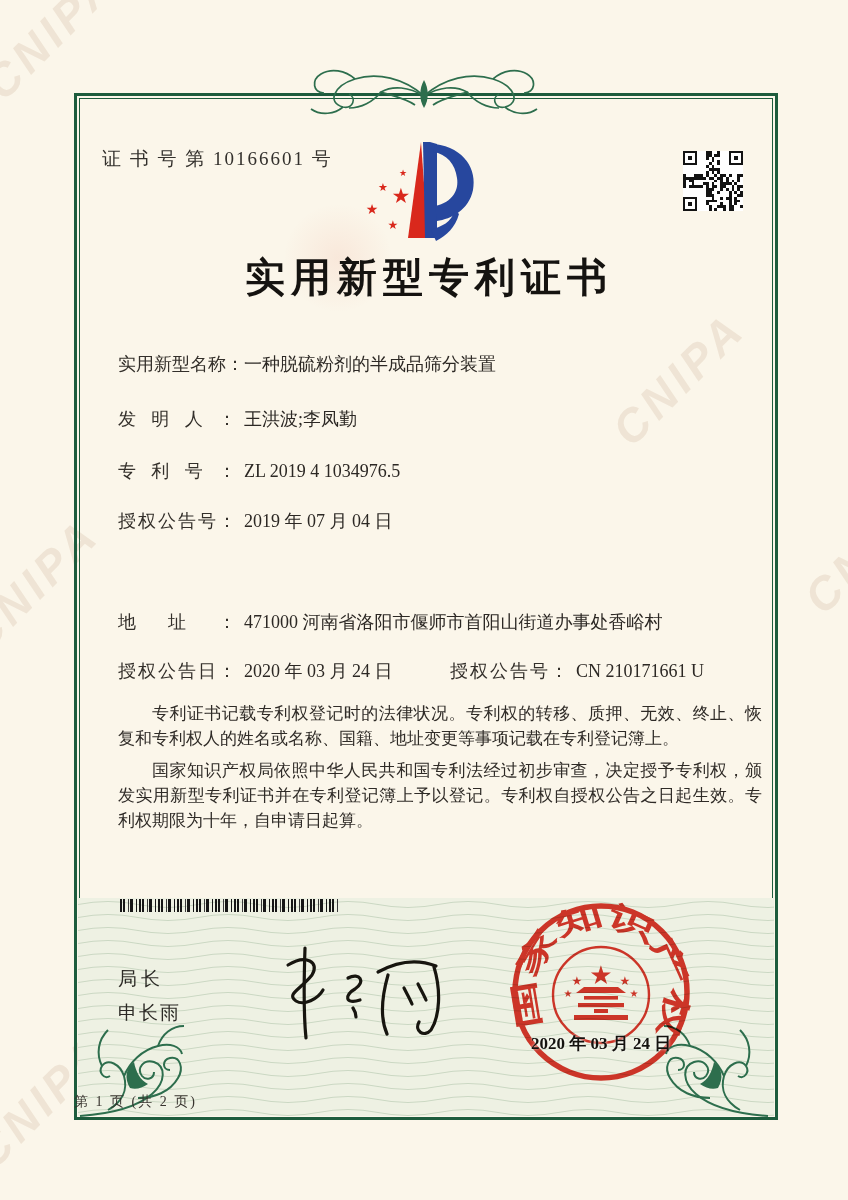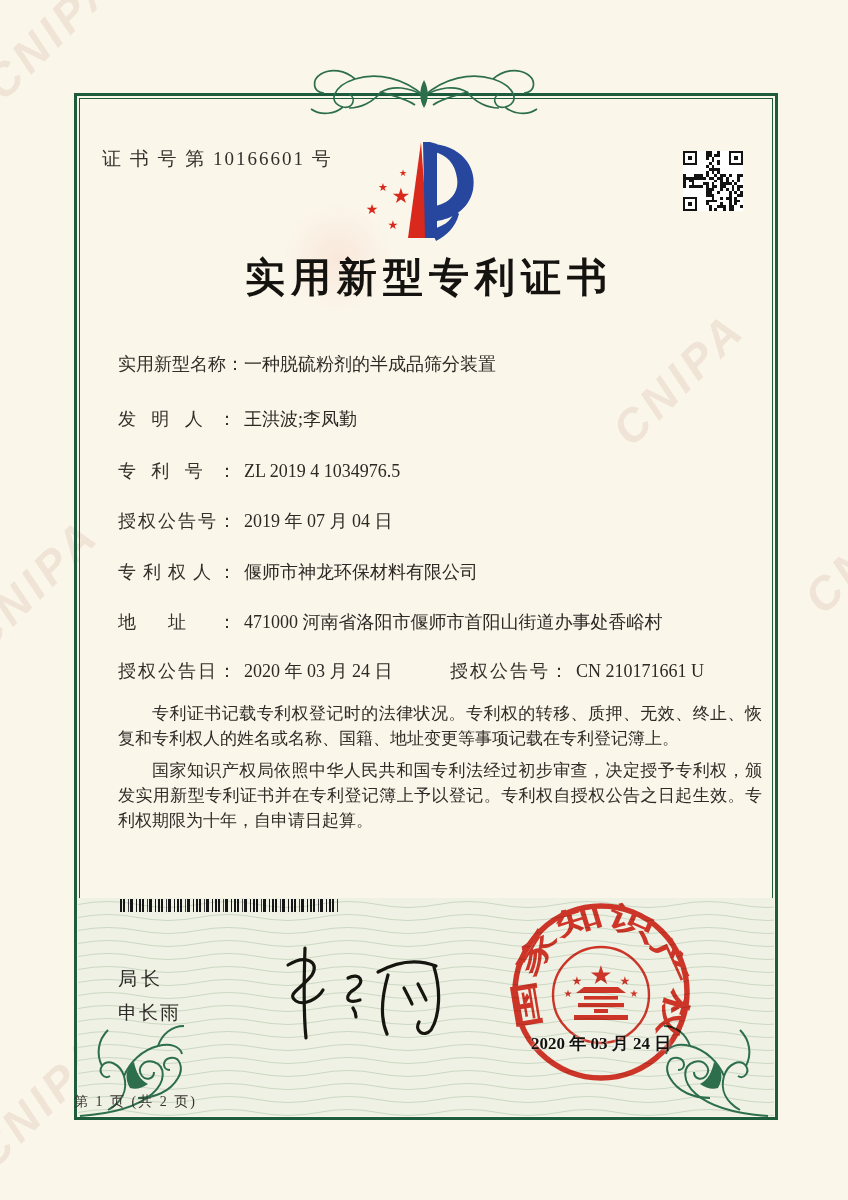--- a/index.html
+++ b/index.html
@@ -273,23 +273,20 @@
   </div>
   <div class="frow" style="top:351px">
     <span class="lbl">实用新型名称：</span><span class="val">一种脱硫粉剂的半成品筛分装置</span>
   </div>
   <div class="frow" style="top:458px">
     <span class="lbl">专利号：</span><span class="val">ZL 2019 4 1034976.5</span>
   </div>
   <div class="frow" style="top:508px">
     <span class="lbl">授权公告号：</span><span class="val">2019 年 07 月 04 日</span>
   </div>
-  <div class="frow" style="top:559px">
-    <span class="lbl">专利权人：</span><span class="val">偃师市神龙环保材料有限公司</span>
-  </div>
   <div class="frow" style="top:609px">
     <span class="lbl">地址：</span><span class="val">471000 河南省洛阳市偃师市首阳山街道办事处香峪村</span>
   </div>
   <div class="frow" style="top:658px">
     <span class="lbl">授权公告日：</span><span class="val">2020 年 03 月 24 日</span>
     <span class="pair2">
       <span class="lbl">授权公告号：</span><span class="val">CN 210171661 U</span>
     </span>
   </div>
 

